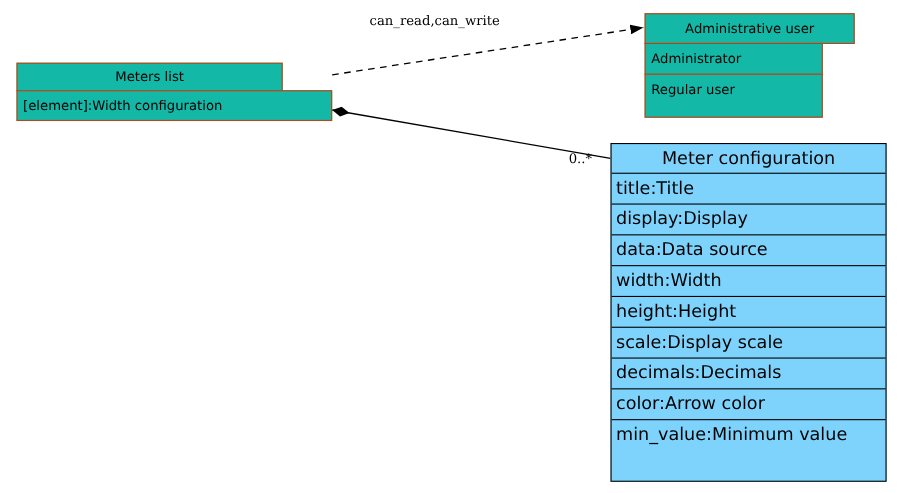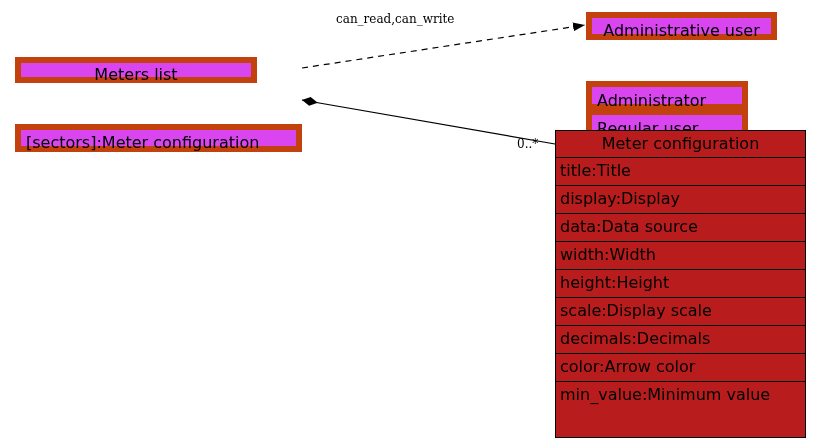--- a/index.html
+++ b/index.html
@@ -14,34 +14,34 @@
   }
   .edges-svg {
     position: absolute;
     left: 0; top: 0;
     width: 821px; height: 448px;
     pointer-events: none;
   }
   .cell {
     position: absolute;
     box-sizing: border-box;
-    border: 6px solid #c2410c;
-    background: #d946ef;
-    font-size: 16px;
+    border: 1px solid #c2410c;
+    background: #14b8a6;
+    font-size: 12px;
     white-space: nowrap;
   }
   .cell.center { text-align: center; }
-  .cell.leftpad { padding-left: 5px; margin-top: 42px; }
+  .cell.leftpad { padding-left: 5px; }
 
   
   .node-box {
     position: absolute;
     box-sizing: border-box;
     border: 1px solid #000000;
-    background: #b91c1c;
+    background: #7dd3fc;
     font-size: 16px;
   }
   .node-box .hdr {
     height: 26px;
     line-height: 25px;
     text-align: center;
     white-space: nowrap;
   }
   .node-box .row {
     box-sizing: border-box;
@@ -74,21 +74,21 @@
       </marker>
     </defs>
     <path d="M302,68 L585,25" stroke="#000000" stroke-width="1.2" fill="none" stroke-dasharray="6,5" marker-end="url(#arrowhead)"></path>
     <path d="M302,100 L555,144" stroke="#000000" stroke-width="1.2" fill="none" marker-start="url(#diamond)"></path>
   </svg>
 
   <div class="edge-label" style="left:336px; top:12px;">can_read,can_write</div>
   <div class="edge-label" style="left:517px; top:137px;">0..*</div>
 
   <div class="cell center" style="left:15px; top:57px; width:242px; height:26px; line-height:24px;">Meters list</div>
-  <div class="cell leftpad" style="left:15px; top:82px; width:287px; height:28px; line-height:26px;">[sectors]:Meter configuration</div>
+  <div class="cell leftpad" style="left:15px; top:82px; width:287px; height:28px; line-height:26px;">[element]:Width configuration</div>
 
   <div class="cell center" style="left:586px; top:12px; width:191px; height:28px; line-height:26px;">Administrative user</div>
   <div class="cell leftpad" style="left:586px; top:39px; width:162px; height:29px; line-height:27px;">Administrator</div>
   <div class="cell leftpad" style="left:586px; top:67px; width:162px; height:40px; line-height:27px;">Regular user</div>
 
   <div class="node-box" style="left:555px; top:130px; width:251px; height:308px;">
     <div class="hdr">Meter configuration</div>
     <div class="row">title:Title</div>
     <div class="row">display:Display</div>
     <div class="row">data:Data source</div>

